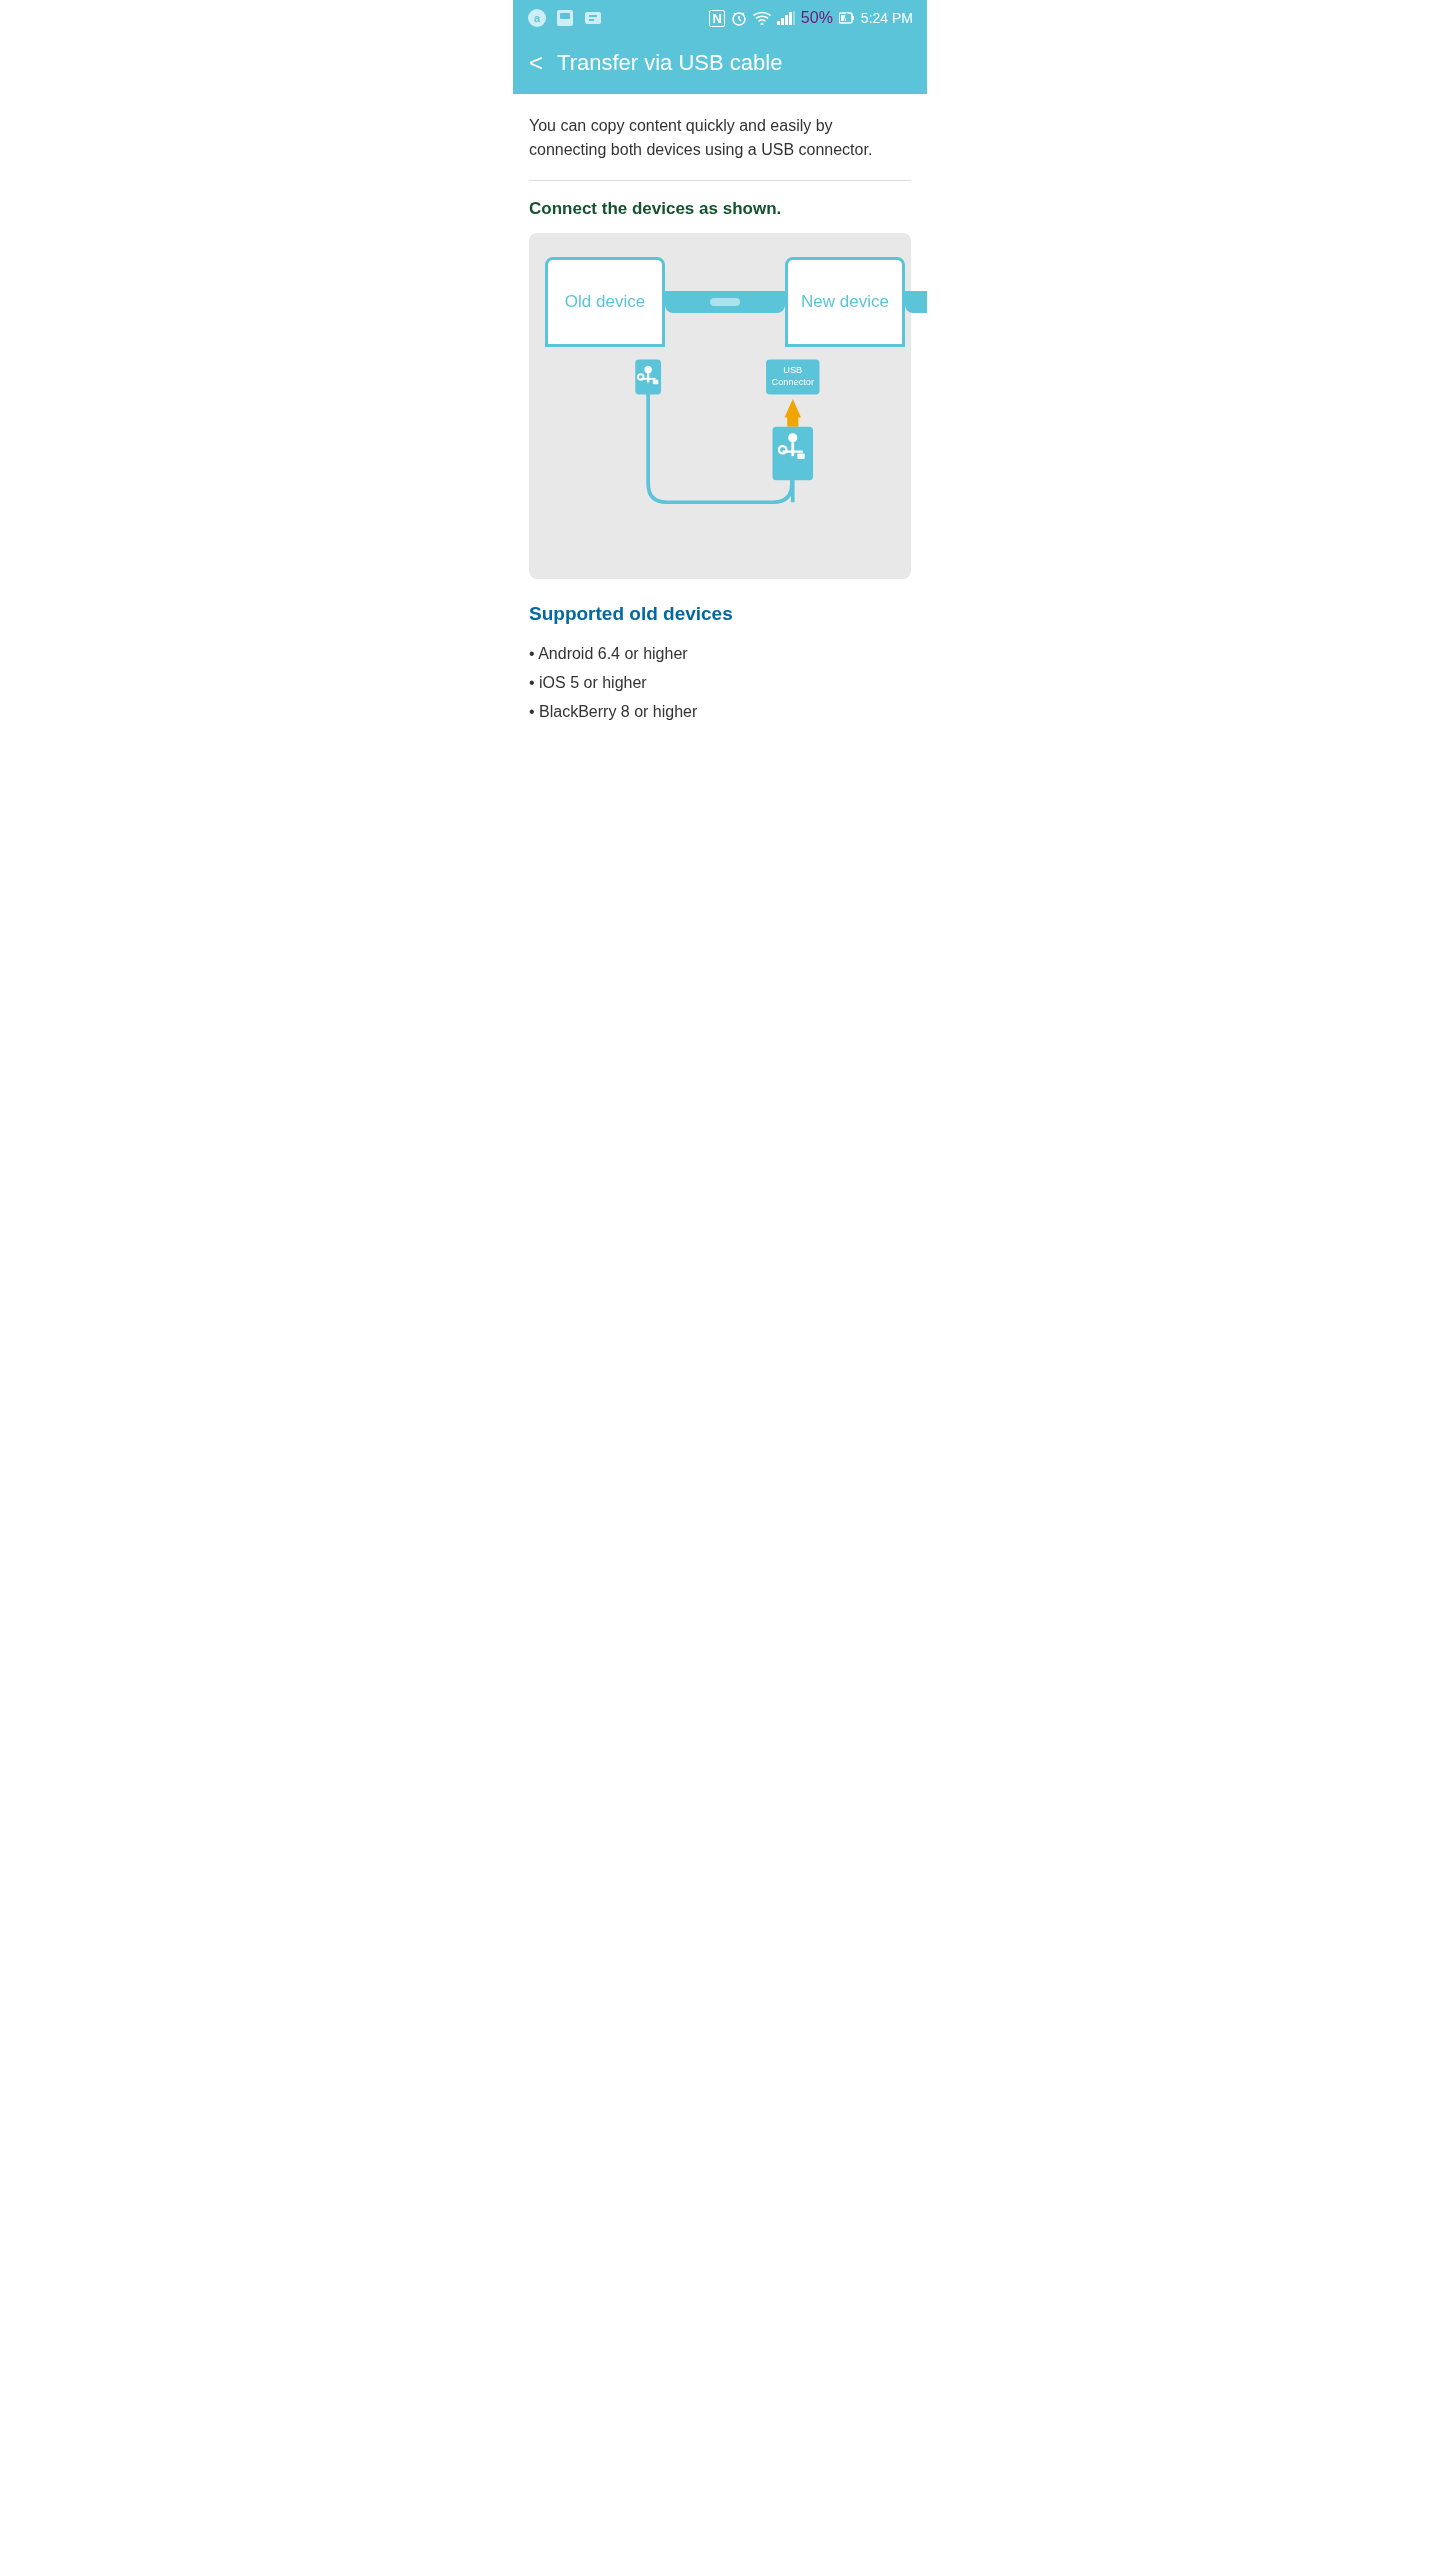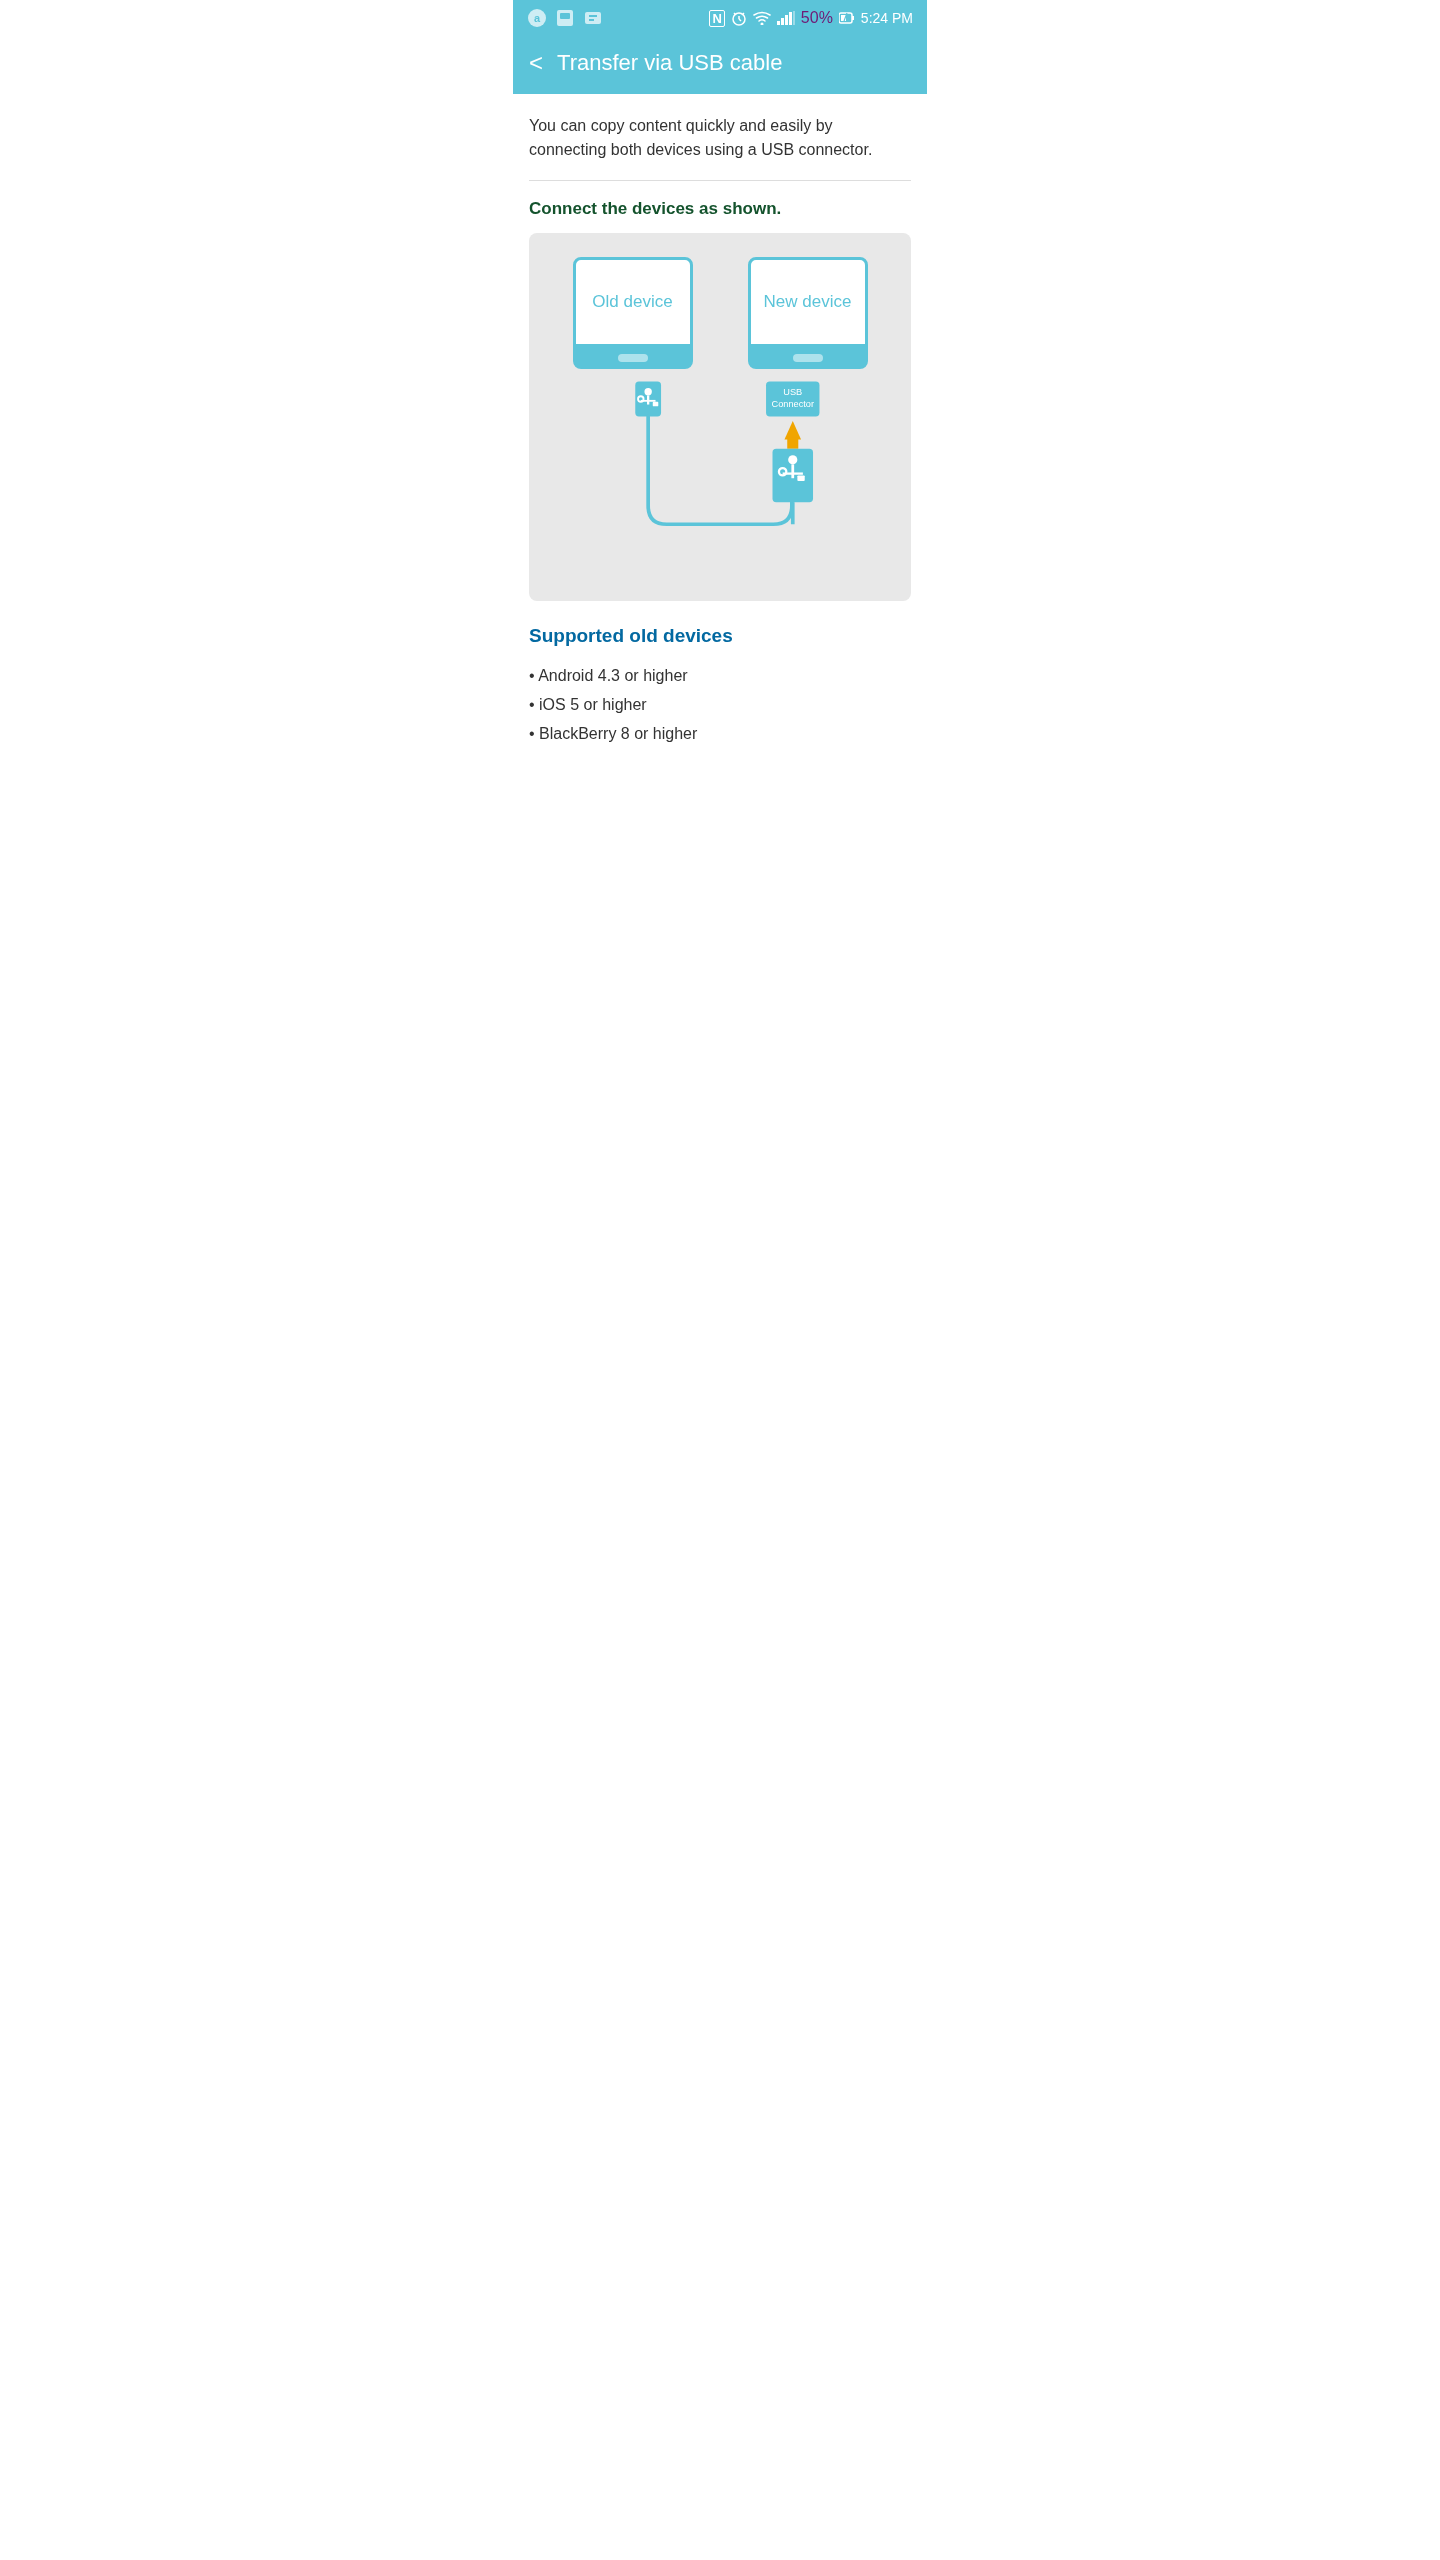--- a/index.html
+++ b/index.html
@@ -95,21 +95,20 @@
     .devices-row {
       display: flex;
       justify-content: space-around;
       align-items: flex-start;
       margin-bottom: 0;
     }
 
     
     .phone {
       display: flex;
-      flex-direction: column;
       align-items: center;
     }
 
     .phone-body {
       width: 120px;
       height: 90px;
       background: white;
       border: 3px solid #5bc4d9;
       border-radius: 8px 8px 0 0;
       display: flex;
@@ -325,20 +324,20 @@
         <rect x="274" y="107" width="8" height="6" rx="1" fill="white"></rect>
 
         <line x1="269" y1="136" x2="269" y2="160" stroke="#5bc4d9" stroke-width="4"></line>
       </svg>
     </div>
   </div>
 
   <div class="before-section">
     <p class="section-title">Supported old devices</p>
     <ul class="bullet-list">
-      <li id="item-0">Android 4.3 or higher</li>
+      <li id="item-0">Android 6.4 or higher</li>
       <li id="item-1">iOS 5 or higher</li>
       <li id="item-2">BlackBerry 8 or higher</li>
     </ul>
   </div>
 
 
 </div>
 
 </body></html>

